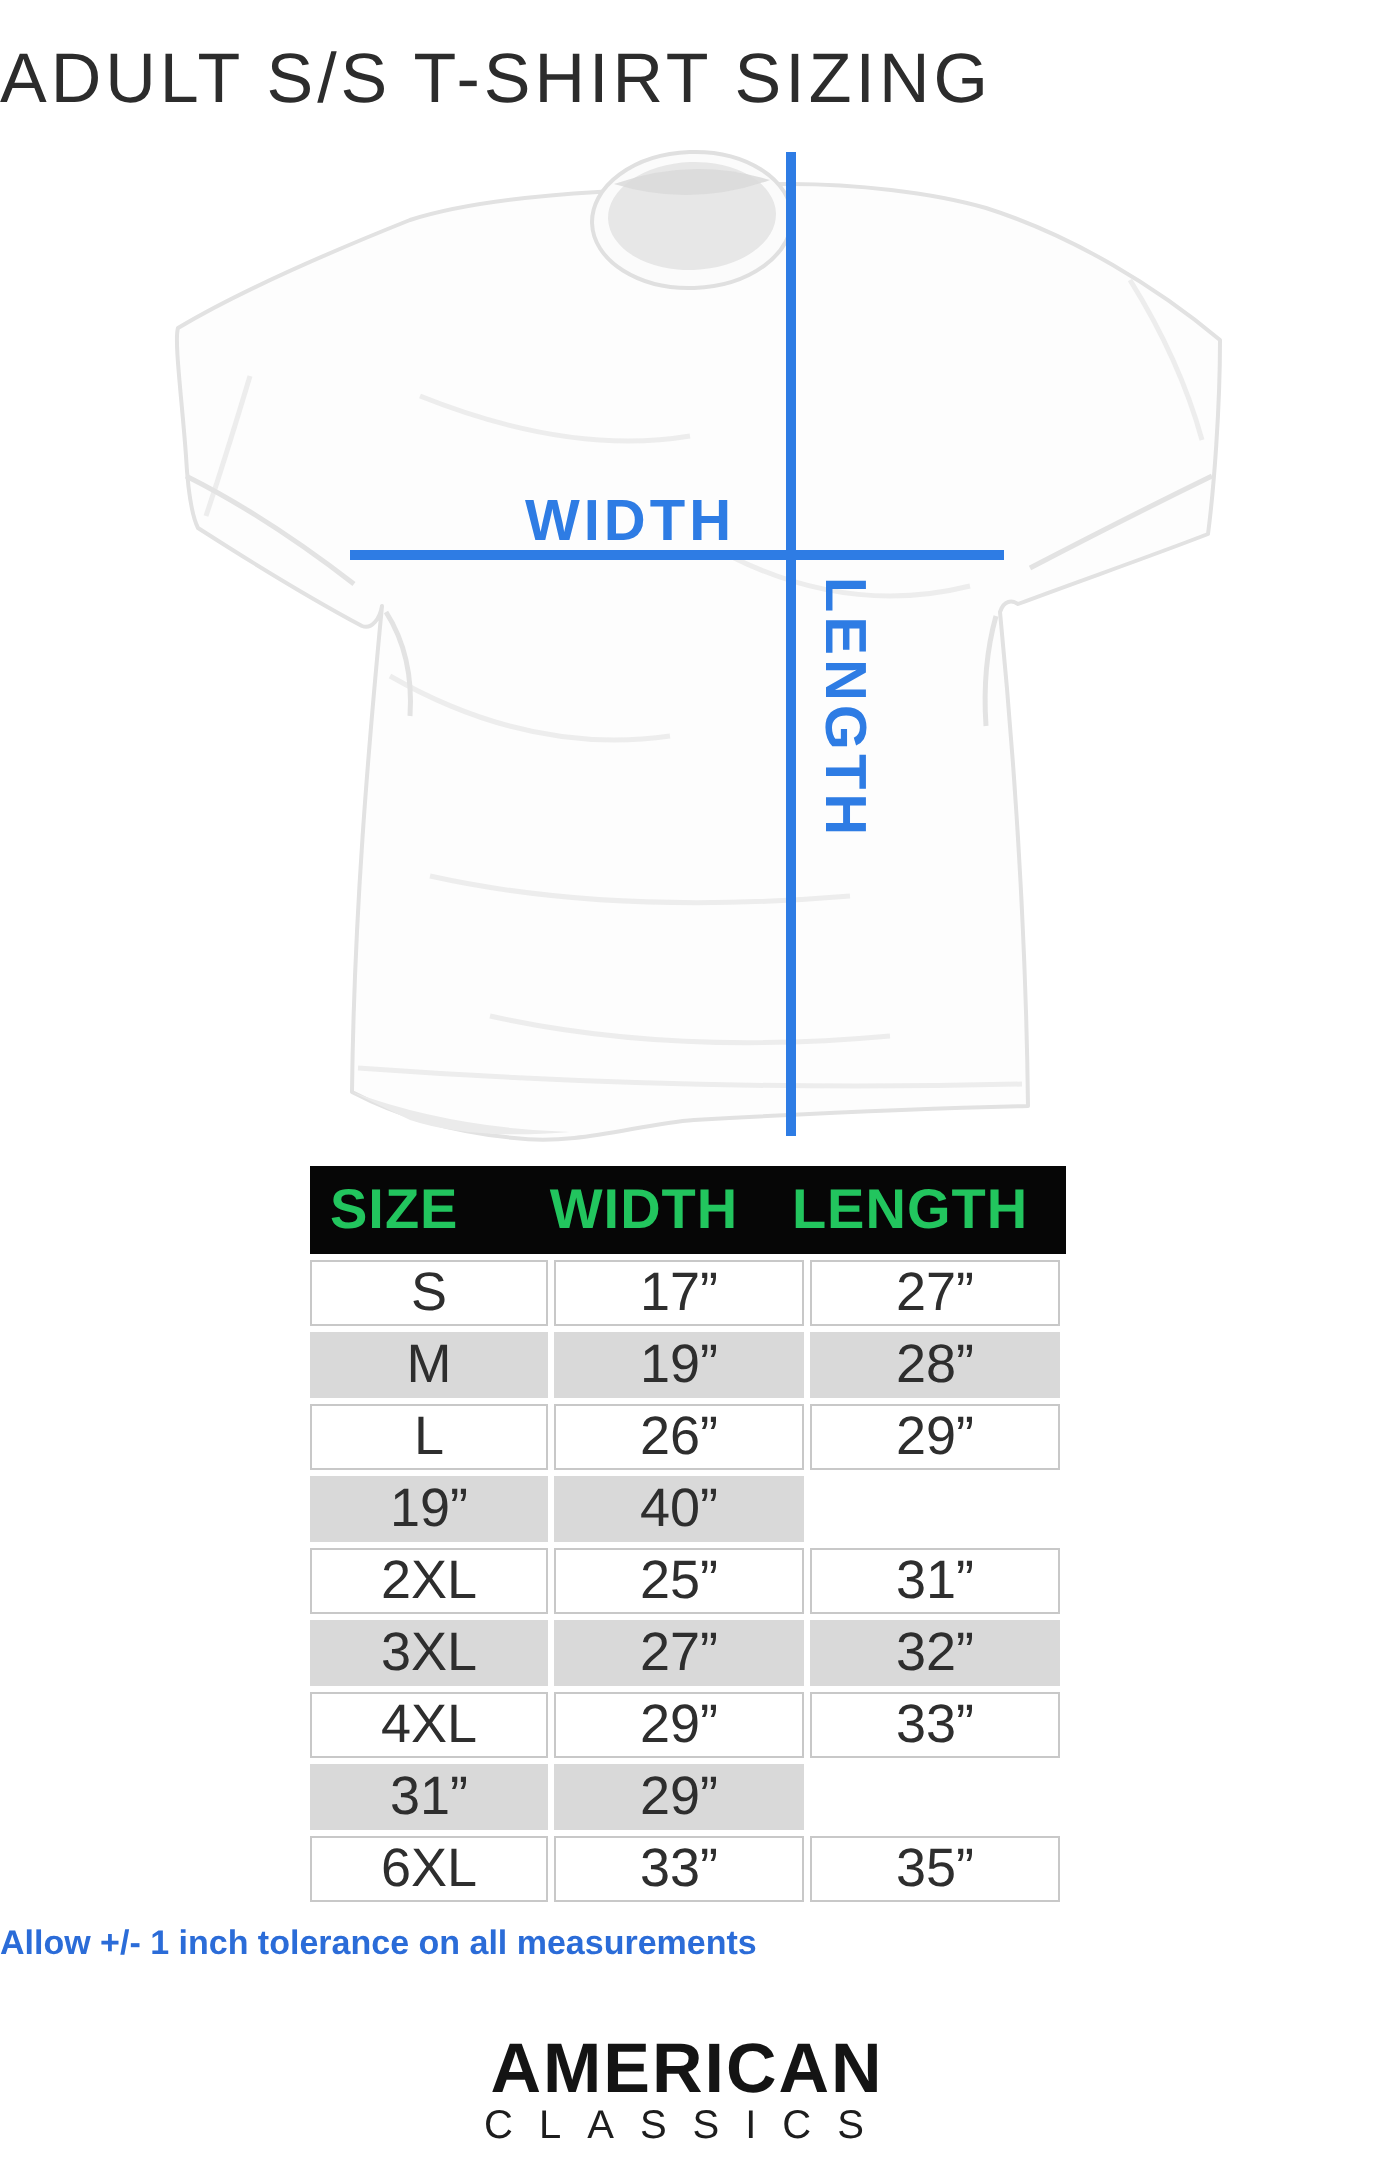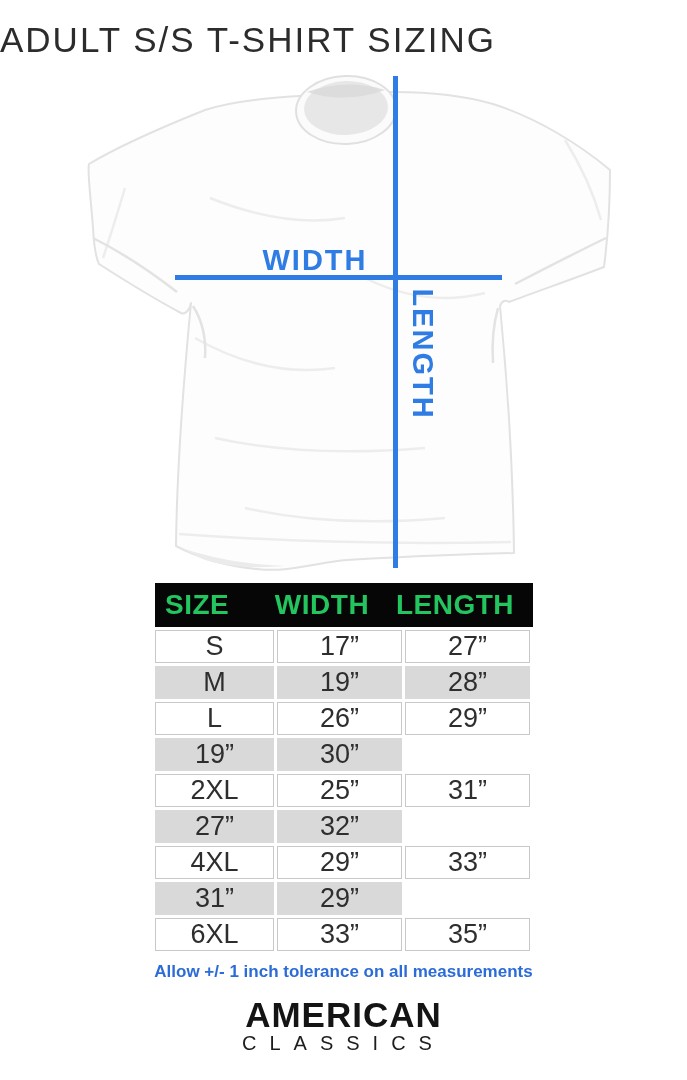--- a/index.html
+++ b/index.html
@@ -31,25 +31,25 @@
   .tbody{display:flex;flex-direction:column;gap:3px;padding:3px 0;}
   .trow{display:grid;grid-template-columns:119px 125px 125px;gap:3px;height:33px;}
   .cell{
     display:flex;align-items:center;justify-content:center;
     font-size:27px;font-weight:300;color:var(--text-dark,#2e2e2e);
   }
   .trow.w .cell{background:#ffffff;border:1px solid var(--cell-border,#c8c8c8);}
   .trow.g .cell{background:var(--row-alt-bg,#d9d9d9);border:1px solid var(--row-alt-bg,#d9d9d9);}
   
   .tolerance-note{
-    position:absolute;top:962px;left:0;width:100%;text-align:center;
+    position:absolute;top:962px;left:0;width:100%;
     font-size:17px;font-weight:700;color:var(--note-blue,#2b6cd8);
   }
   .brand{position:absolute;top:998px;left:0;width:100%;text-align:center;color:#141414;}
-  .brand-main{font-size:35px;font-weight:800;letter-spacing:1px;line-height:34px;}
+  .brand-main{font-size:35px;font-weight:800;letter-spacing:1px;line-height:34px;margin-top:20px;}
   .brand-sub{font-size:20px;font-weight:400;letter-spacing:13px;line-height:22px;color:#1d1d1d;}
 </style>
 </head>
 <body>
 
 <div class="screen">
 
   <div class="page-title">ADULT S/S T-SHIRT SIZING</div>
 
   <div class="shirt-wrap">
@@ -110,28 +110,29 @@
         <div class="cell">19”</div>
         <div class="cell">28”</div>
       </div>
       <div class="trow w">
         <div class="cell">L</div>
         <div class="cell">26”</div>
         <div class="cell">29”</div>
       </div>
       <div class="trow g">
         <div class="cell">19”</div>
-        <div class="cell">30”</div>
+        <div class="cell">40”</div>
       </div>
       <div class="trow w">
         <div class="cell">2XL</div>
         <div class="cell">25”</div>
         <div class="cell">31”</div>
       </div>
       <div class="trow g">
+        <div class="cell">3XL</div>
         <div class="cell">27”</div>
         <div class="cell">32”</div>
       </div>
       <div class="trow w">
         <div class="cell">4XL</div>
         <div class="cell">29”</div>
         <div class="cell">33”</div>
       </div>
       <div class="trow g">
         <div class="cell">31”</div>

